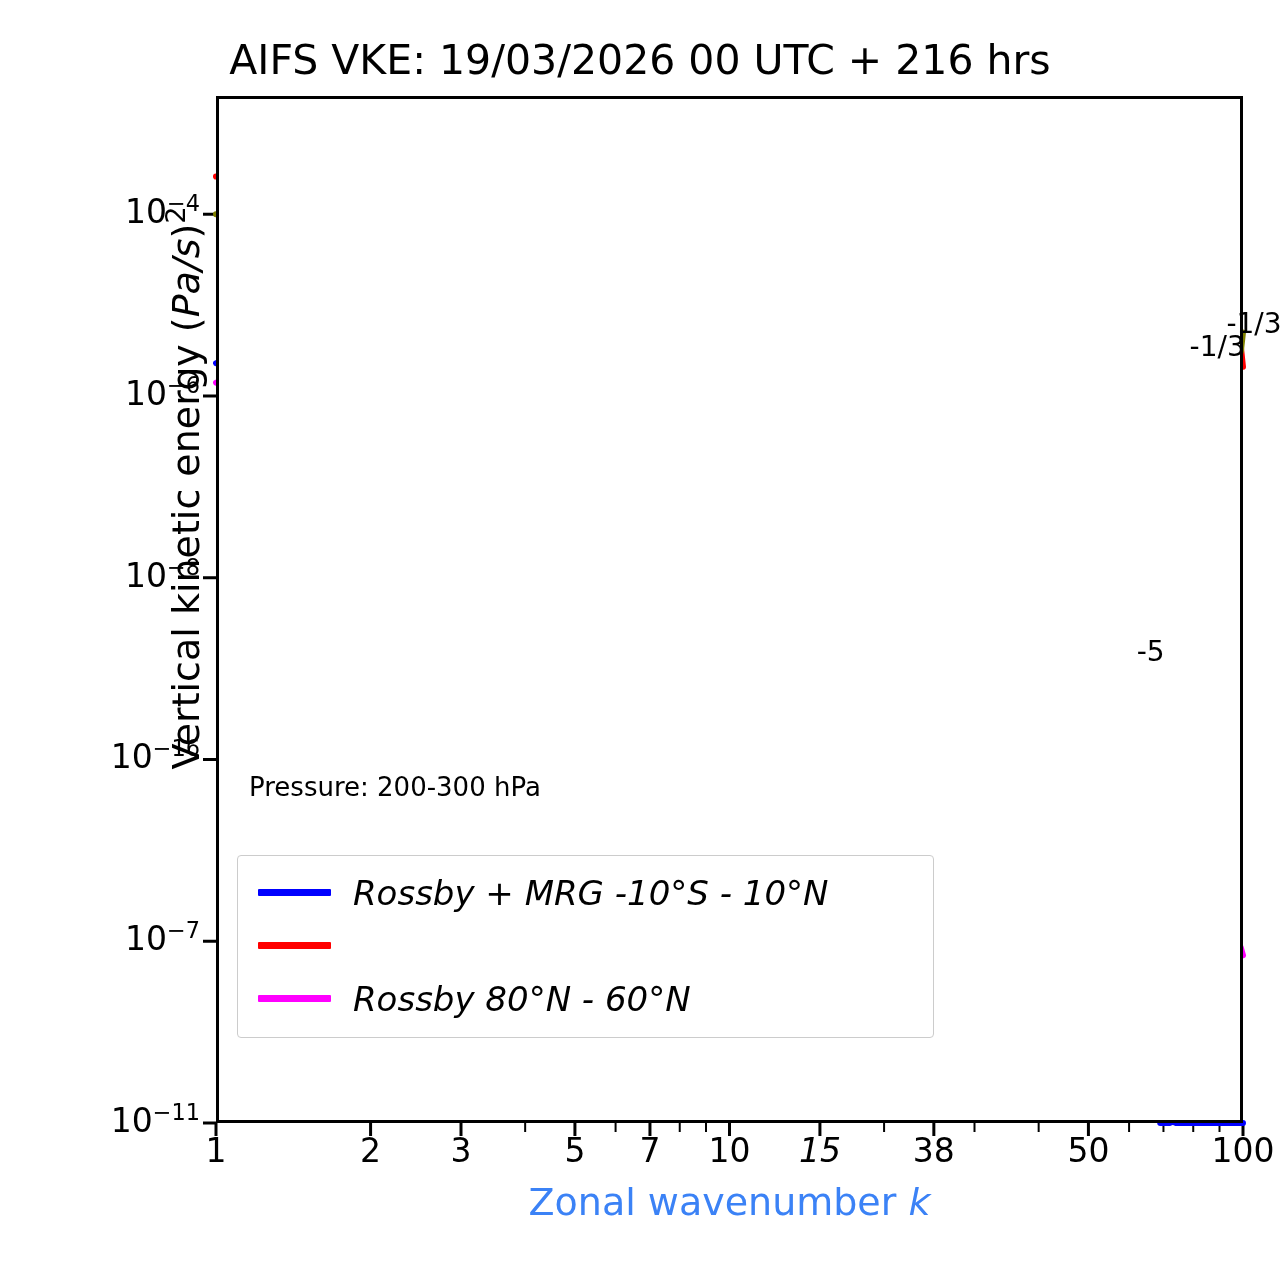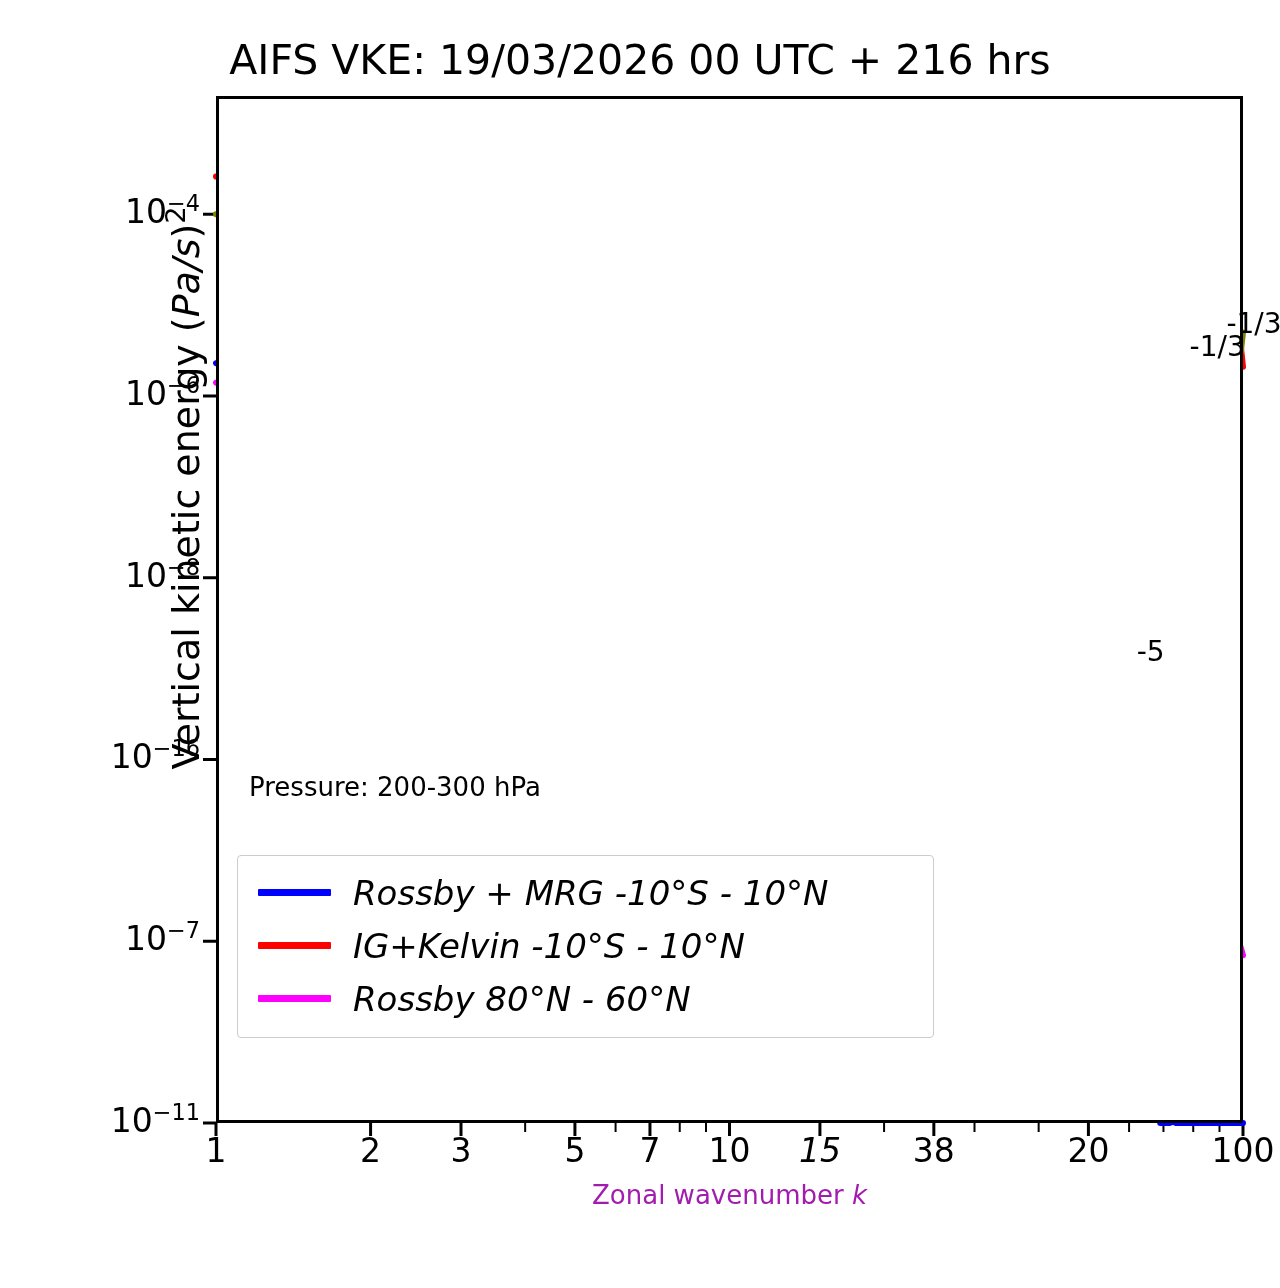--- a/index.html
+++ b/index.html
@@ -26,21 +26,21 @@
   }
   .ytick-label{
     position:absolute;right:1080px;text-align:right;font-size:33px;
     color:#000;white-space:nowrap;width:300px;
   }
   .ytick-label sup{font-size:0.68em;vertical-align:super;}
 
   
   #x-axis-label{
     position:absolute;left:216px;top:1180px;width:1027px;text-align:center;
-    font-size:26px;color:#a21caf;
+    font-size:38px;color:#3b82f6;
   }
   .xtick-label{
     position:absolute;top:1131px;text-align:center;font-size:33px;
     color:#000;width:120px;
   }
 
   
   #pressure-note{
     position:absolute;left:249px;top:772px;font-size:26px;color:#000;
     white-space:nowrap;
@@ -121,21 +121,20 @@
   <div class="slope-label" id="slope-lo" style="left: 1189.59px; top: 330.08px;">-1/3</div>
   <div class="slope-label" id="slope-m5" style="left: 1136.77px; top: 635.337px;">-5</div>
 
   <div id="legend-box">
       <div class="legend-row">
         <span class="legend-swatch" style="background: rgb(0, 0, 255);"></span>
         <span class="legend-text">Rossby + MRG -10°S - 10°N</span>
       </div>
       <div class="legend-row">
         <span class="legend-swatch" style="background: rgb(255, 0, 0);"></span>
-        <span class="legend-text">IG+Kelvin -10°S - 10°N</span>
       </div>
       <div class="legend-row">
         <span class="legend-swatch" style="background: rgb(255, 0, 255);"></span>
         <span class="legend-text">Rossby 80°N - 60°N</span>
       </div>
     </div>
 
 <div class="ytick-label" style="top: 190.233px;">10<sup>−4</sup></div>
     <div class="ytick-label" style="top: 371.987px;">10<sup>−6</sup></div>
     <div class="ytick-label" style="top: 553.74px;">10<sup>−8</sup></div>
@@ -143,15 +142,15 @@
     <div class="ytick-label" style="top: 917.247px;">10<sup>−7</sup></div>
     <div class="ytick-label" style="top: 1099px;">10<sup>−11</sup></div>
     <div class="xtick-label" style="left: 156px;">1</div>
     <div class="xtick-label" style="left: 310.579px;">2</div>
     <div class="xtick-label" style="left: 401.002px;">3</div>
     <div class="xtick-label" style="left: 514.921px;">5</div>
     <div class="xtick-label" style="left: 589.958px;">7</div>
     <div class="xtick-label" style="left: 669.5px;">10</div>
     <div class="xtick-label" style="left: 759.923px; font-style: italic;">15</div>
     <div class="xtick-label" style="left: 873.842px;">38</div>
-    <div class="xtick-label" style="left: 1028.42px;">20</div>
+    <div class="xtick-label" style="left: 1028.42px;">50</div>
     <div class="xtick-label" style="left: 1183px;">100</div>
   </div>
 
 </body></html>

